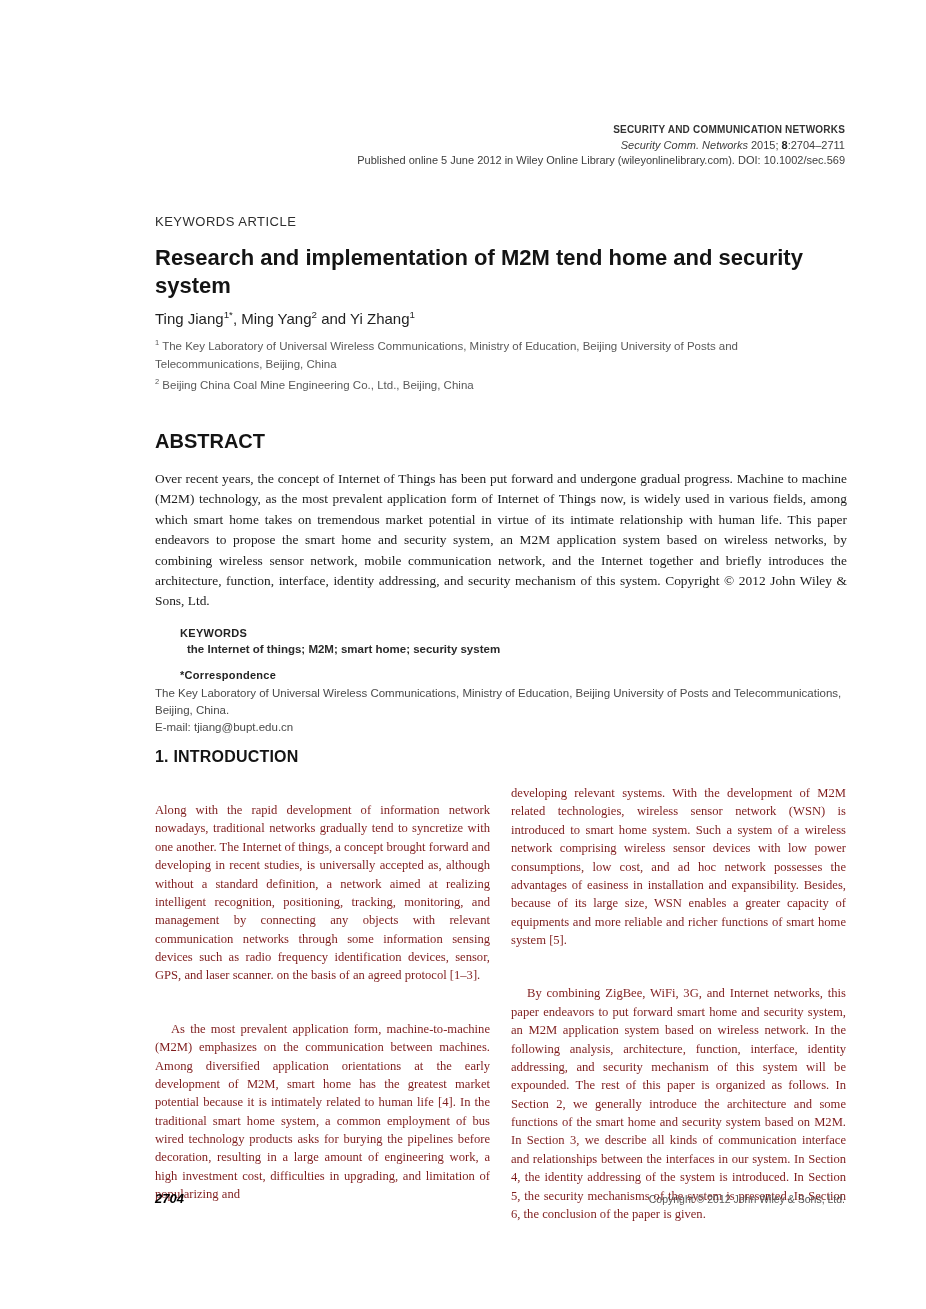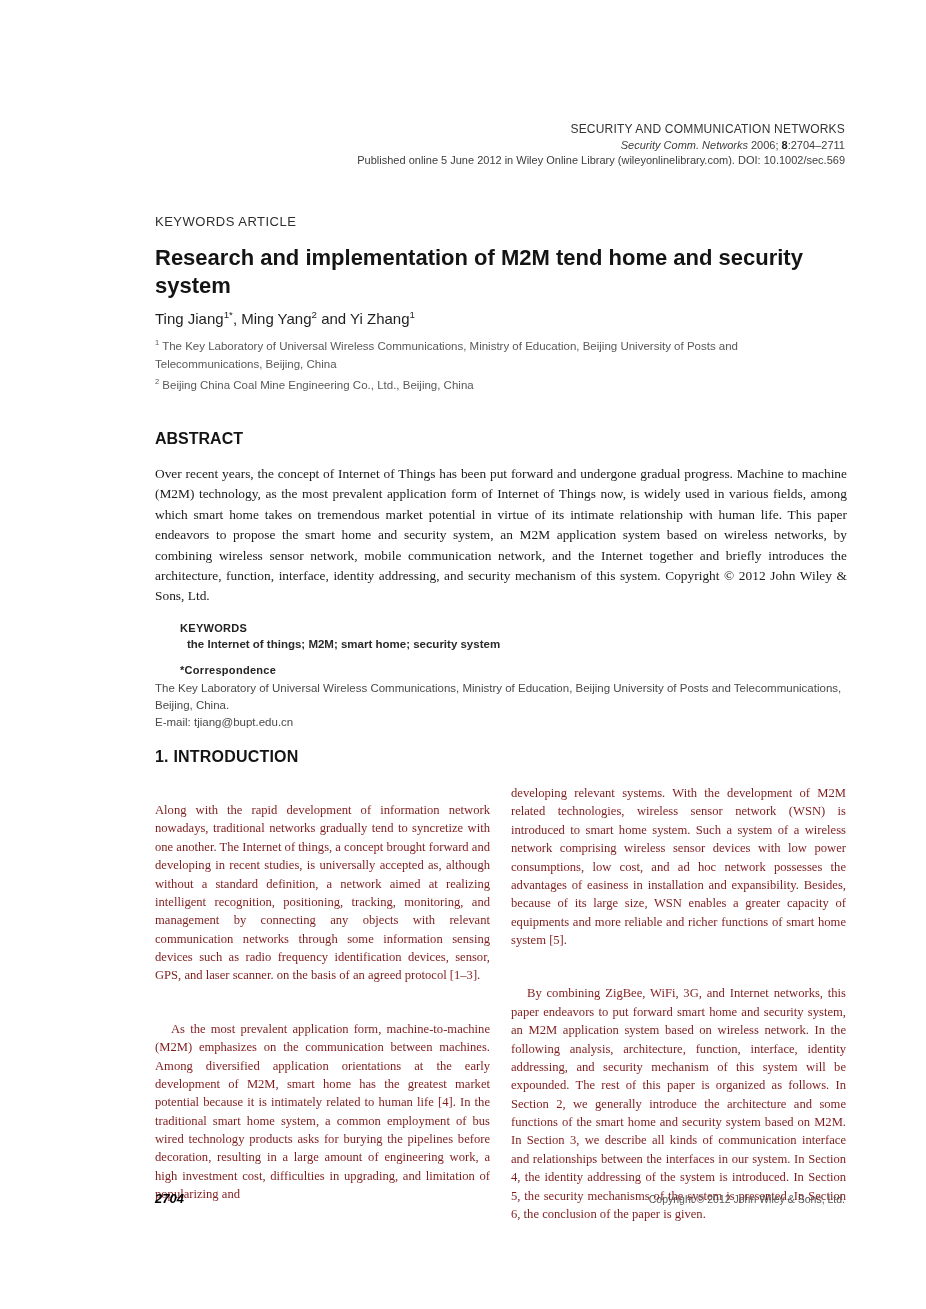--- a/index.html
+++ b/index.html
@@ -17,21 +17,21 @@
   
   .journal-header {
     position: absolute;
     top: 122px;
     right: 81px;
     text-align: right;
     font-family: "Liberation Sans", sans-serif;
     color: #3d3d3d;
     line-height: 15.5px;
   }
-  .jh-name { font-size: 12px; letter-spacing: 0.2px; color: #333; }
+  .jh-name { font-size: 10px; letter-spacing: 0.2px; color: #333; font-weight: bold; }
   .jh-cite { font-size: 11px; }
   .jh-cite .ital { font-style: italic; }
   .jh-cite .vol { font-weight: bold; color: #222; }
   .jh-pub { font-size: 11px; }
 
   
   .article-type {
     position: absolute;
     top: 214px;
     left: 155px;
@@ -78,21 +78,21 @@
 
   
   .abstract-block {
     position: absolute;
     top: 430px;
     left: 155px;
     width: 692px;
   }
   .abstract-heading {
     font-family: "Liberation Sans", sans-serif;
-    font-size: 16px;
+    font-size: 20px;
     font-weight: bold;
     color: #141414;
     margin-bottom: 16px;
   }
   .abstract-text {
     font-size: 13.4px;
     line-height: 1.52;
     text-align: justify;
     color: #1b1b1b;
     margin-bottom: 15px;
@@ -179,21 +179,21 @@
   }
 </style>
 </head>
 <body>
 
 <div class="page">
 
   <header class="journal-header">
     <div class="jh-name">SECURITY AND COMMUNICATION NETWORKS</div>
     <div class="jh-cite">
-      <span class="ital">Security Comm. Networks</span><span> 2006; </span><span class="vol">8</span><span>:2704–2711</span>
+      <span class="ital">Security Comm. Networks</span><span> 2015; </span><span class="vol">8</span><span>:2704–2711</span>
     </div>
     <div class="jh-pub">Published online 5 June 2012 in Wiley Online Library (wileyonlinelibrary.com). DOI: 10.1002/sec.569</div>
   </header>
 
   <div class="article-type">KEYWORDS ARTICLE</div>
 
   <h1 class="article-title">Research and implementation of M2M tend home and security system</h1>
 
   <div class="authors-line">
     <span>Ting Jiang</span><sup>1*</sup><span>, Ming Yang</span><sup>2</sup><span> and Yi Zhang</span><sup>1</sup>

